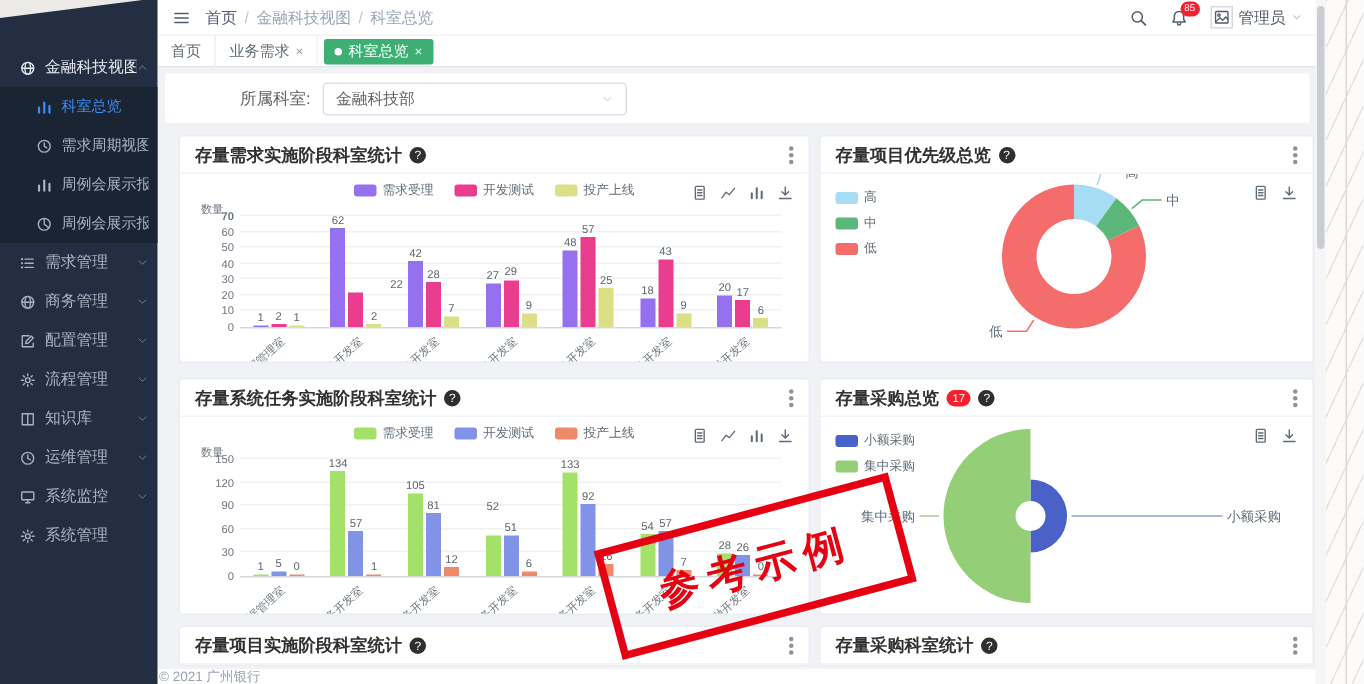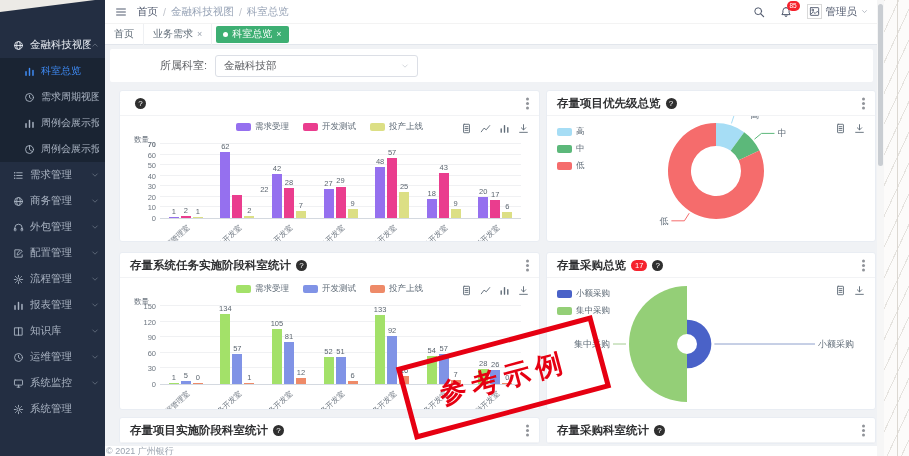--- a/index.html
+++ b/index.html
@@ -190,67 +190,39 @@
         <span class="lbl">商务管理</span>
         <span class="chev">
           <svg viewBox="0 0 12 12" width="100%" height="100%" fill="none" stroke="currentColor" stroke-width="1" stroke-linecap="round" stroke-linejoin="round">
             <path d="M2.6 4.4 6 7.8 9.4 4.4"></path>
           </svg>
         </span>
       </div>
       <div class="side-item">
         <span class="i">
           <svg viewBox="0 0 12 12" width="100%" height="100%" fill="none" stroke="currentColor" stroke-width="1" stroke-linecap="round" stroke-linejoin="round">
-            <path d="M2 8V6.4a4 4 0 0 1 8 0V8"></path>
-            <rect x="1.4" y="7" width="1.8" height="2.6" rx=".6"></rect>
-            <rect x="8.8" y="7" width="1.8" height="2.6" rx=".6"></rect>
-          </svg>
-        </span>
-        <span class="lbl">外包管理</span>
-        <span class="chev">
-          <svg viewBox="0 0 12 12" width="100%" height="100%" fill="none" stroke="currentColor" stroke-width="1" stroke-linecap="round" stroke-linejoin="round">
-            <path d="M2.6 4.4 6 7.8 9.4 4.4"></path>
-          </svg>
-        </span>
-      </div>
-      <div class="side-item">
-        <span class="i">
-          <svg viewBox="0 0 12 12" width="100%" height="100%" fill="none" stroke="currentColor" stroke-width="1" stroke-linecap="round" stroke-linejoin="round">
             <path d="M10 7.4V10H2V2h5"></path>
             <path d="M8.6 2.2l1.4 1.4-3.8 3.8-1.7.3.3-1.7z"></path>
           </svg>
         </span>
         <span class="lbl">配置管理</span>
         <span class="chev">
           <svg viewBox="0 0 12 12" width="100%" height="100%" fill="none" stroke="currentColor" stroke-width="1" stroke-linecap="round" stroke-linejoin="round">
             <path d="M2.6 4.4 6 7.8 9.4 4.4"></path>
           </svg>
         </span>
       </div>
       <div class="side-item">
         <span class="i">
           <svg viewBox="0 0 12 12" width="100%" height="100%" fill="none" stroke="currentColor" stroke-width="1" stroke-linecap="round" stroke-linejoin="round">
             <circle cx="6" cy="6" r="1.7"></circle>
             <path d="M6 1.4v1.4M6 9.2v1.4M1.4 6h1.4M9.2 6h1.4M2.7 2.7l1 1M8.3 8.3l1 1M9.3 2.7l-1 1M3.7 8.3l-1 1"></path>
           </svg>
         </span>
         <span class="lbl">流程管理</span>
-        <span class="chev">
-          <svg viewBox="0 0 12 12" width="100%" height="100%" fill="none" stroke="currentColor" stroke-width="1" stroke-linecap="round" stroke-linejoin="round">
-            <path d="M2.6 4.4 6 7.8 9.4 4.4"></path>
-          </svg>
-        </span>
-      </div>
-      <div class="side-item">
-        <span class="i">
-          <svg viewBox="0 0 12 12" width="100%" height="100%" fill="none" stroke="currentColor" stroke-width="1" stroke-linecap="round" stroke-linejoin="round">
-            <path d="M2.2 10V6.2M6 10V2.6M9.8 10V5" stroke-width="1.6"></path>
-          </svg>
-        </span>
-        <span class="lbl">报表管理</span>
         <span class="chev">
           <svg viewBox="0 0 12 12" width="100%" height="100%" fill="none" stroke="currentColor" stroke-width="1" stroke-linecap="round" stroke-linejoin="round">
             <path d="M2.6 4.4 6 7.8 9.4 4.4"></path>
           </svg>
         </span>
       </div>
       <div class="side-item">
         <span class="i">
           <svg viewBox="0 0 12 12" width="100%" height="100%" fill="none" stroke="currentColor" stroke-width="1" stroke-linecap="round" stroke-linejoin="round">
             <path d="M2 2h8v8H2z"></path>
@@ -377,20 +349,21 @@
       <span class="chev">
           <svg viewBox="0 0 12 12" width="100%" height="100%" fill="none" stroke="currentColor" stroke-width="1" stroke-linecap="round" stroke-linejoin="round">
             <path d="M2.6 4.4 6 7.8 9.4 4.4"></path>
           </svg>
         </span>
     </div>
   </div>
 
   <div class="card" id="card1">
       <div class="card-header">
+        <span class="card-title">存量需求实施阶段科室统计</span>
         <span class="q-icon">?</span>
         <span class="dots"></span>
       </div>
       <div class="chart-area">
         <div class="legend-row">
           <span class="legend-item">
             <span class="swatch" style="background: rgb(149, 112, 239);"></span>
             <span>需求受理</span>
           </span>
           <span class="legend-item">
@@ -714,21 +687,21 @@
                   <span class="bval" style="bottom: 43.12px;">81</span>
                 </div>
                 <div class="bwrap">
                   <div class="bar" style="height: 6.24px; background: rgb(238, 138, 104);"></div>
                   <span class="bval" style="bottom: 7.24px;">12</span>
                 </div>
               </div>
               <div class="bar-group">
                 <div class="bwrap">
                   <div class="bar" style="height: 27.04px; background: rgb(163, 225, 105);"></div>
-                  <span class="bval" style="bottom: 28px;">52</span>
+                  <span class="bval" style="bottom: 42px;">52</span>
                 </div>
                 <div class="bwrap">
                   <div class="bar" style="height: 26.52px; background: rgb(128, 147, 230);"></div>
                   <span class="bval" style="bottom: 27.52px;">51</span>
                 </div>
                 <div class="bwrap">
                   <div class="bar" style="height: 3.12px; background: rgb(238, 138, 104);"></div>
                   <span class="bval" style="bottom: 4.12px;">6</span>
                 </div>
               </div>

